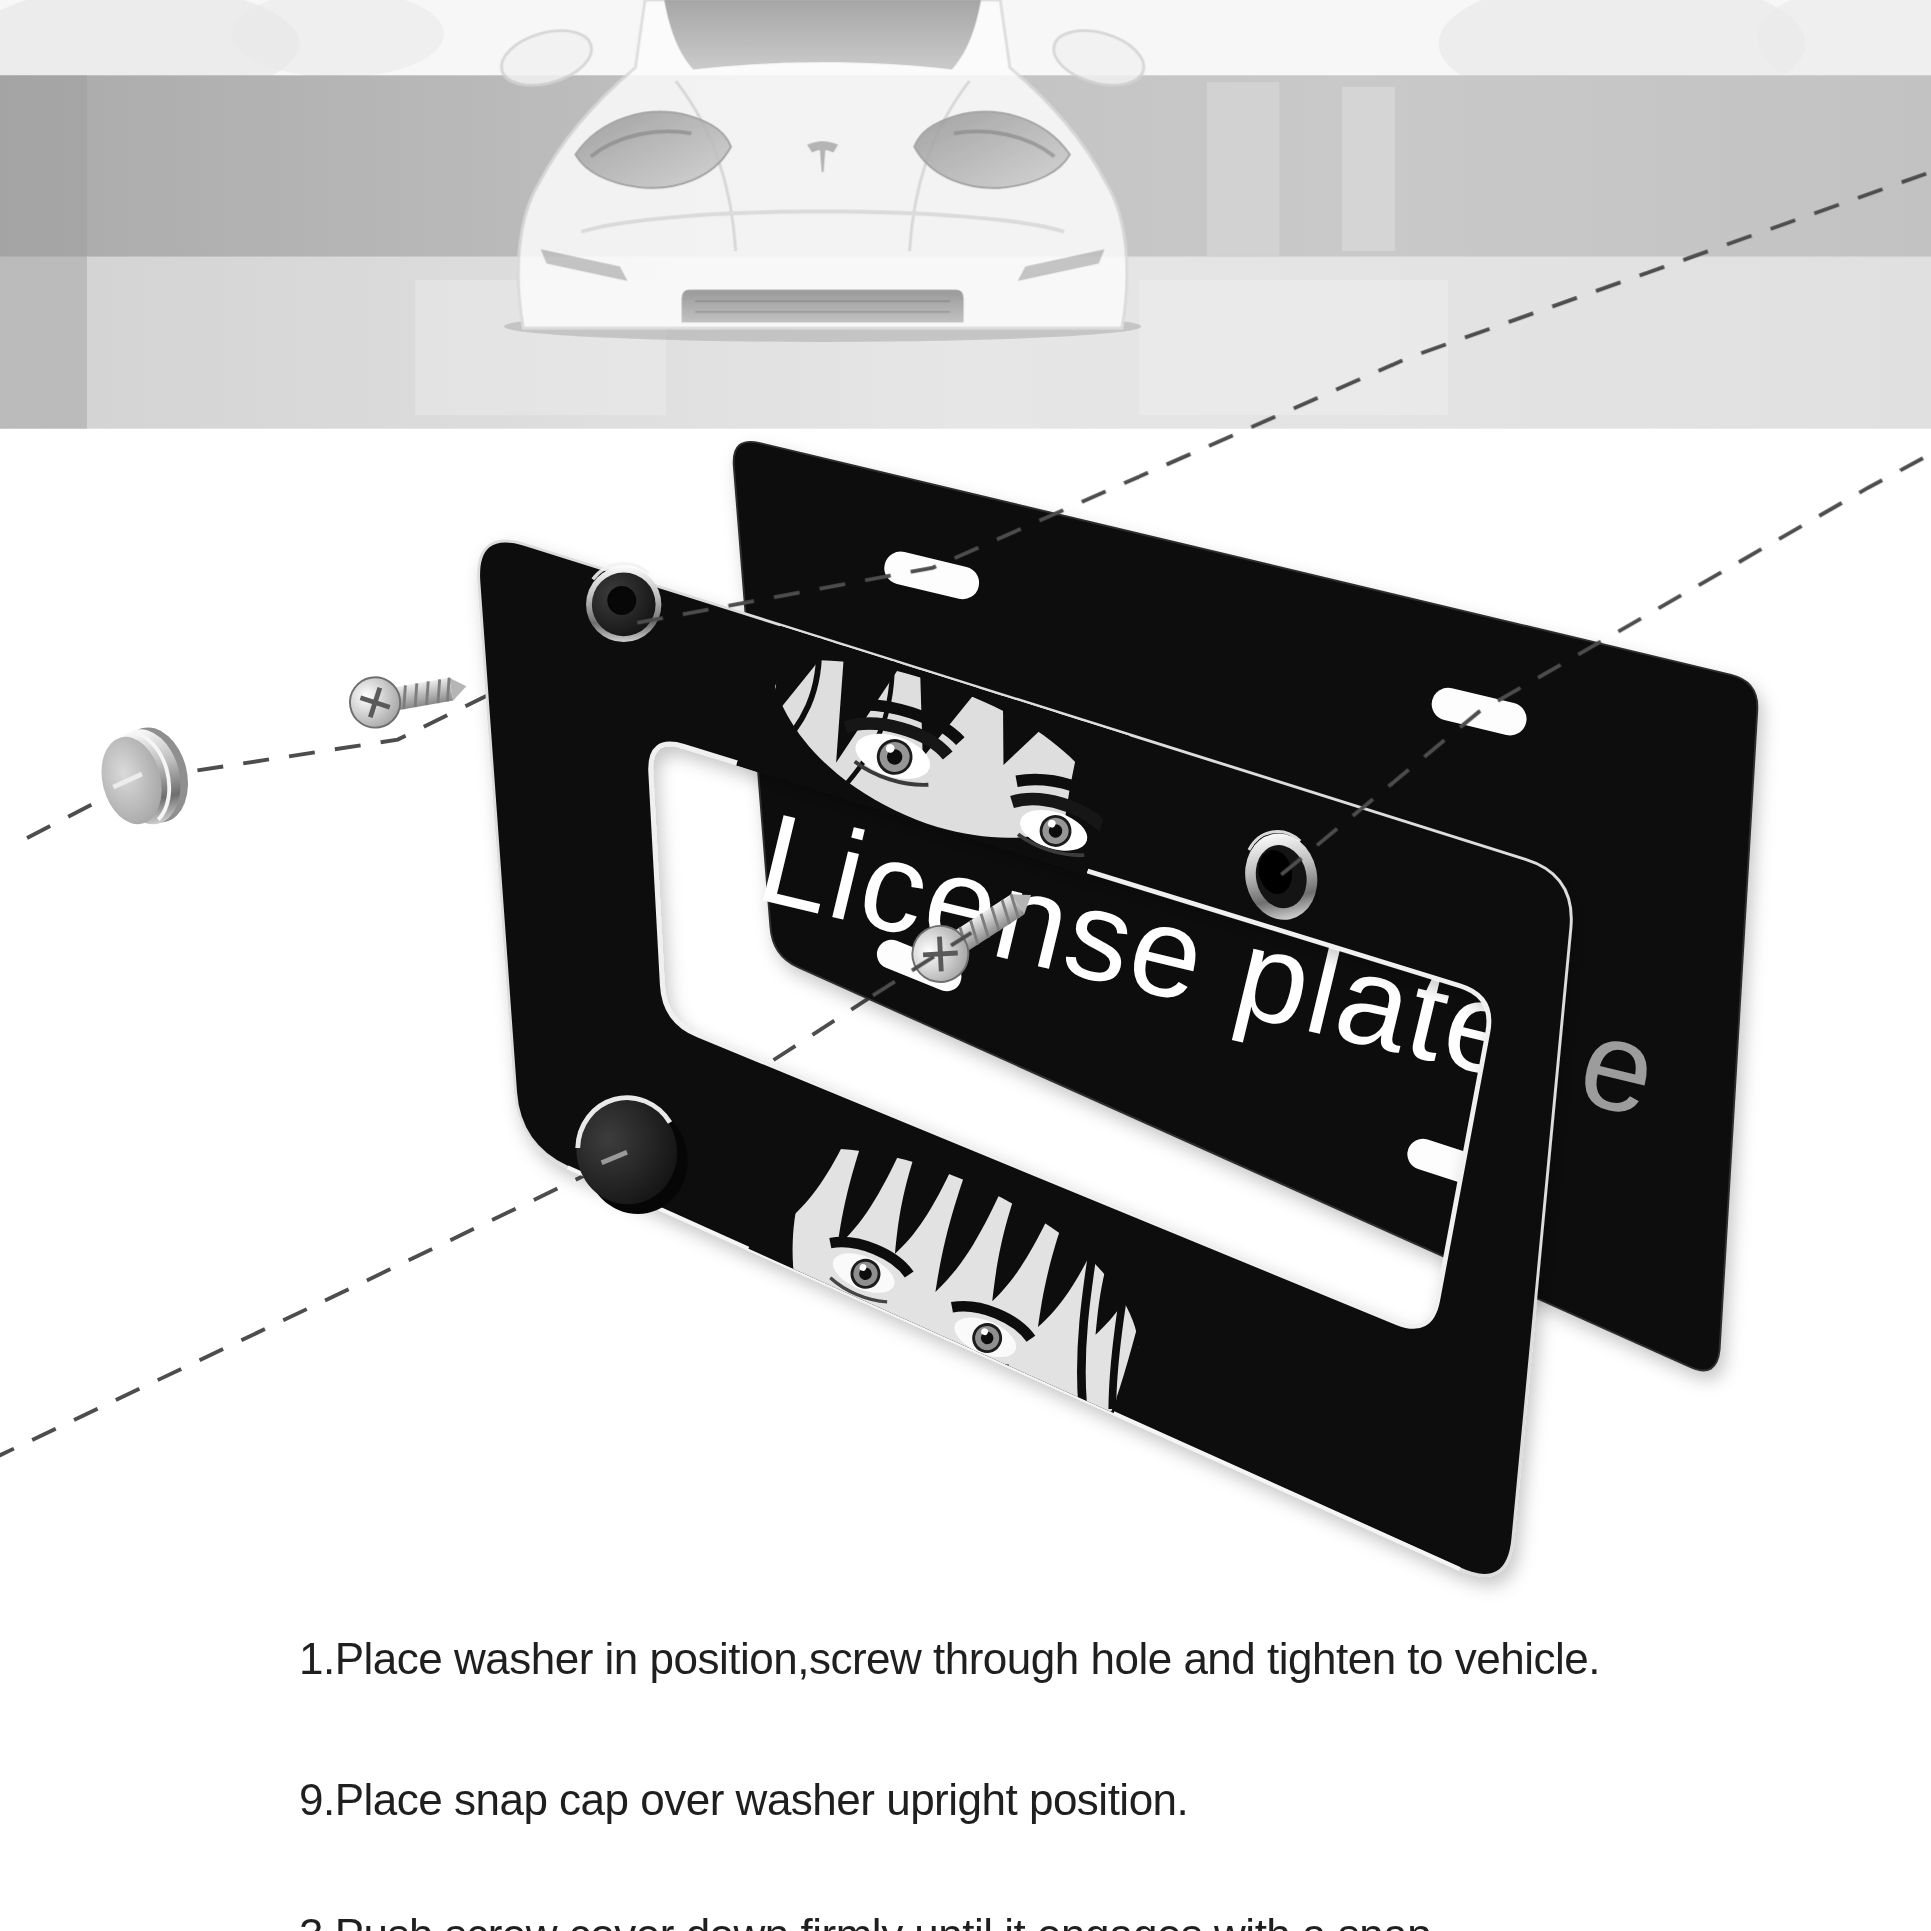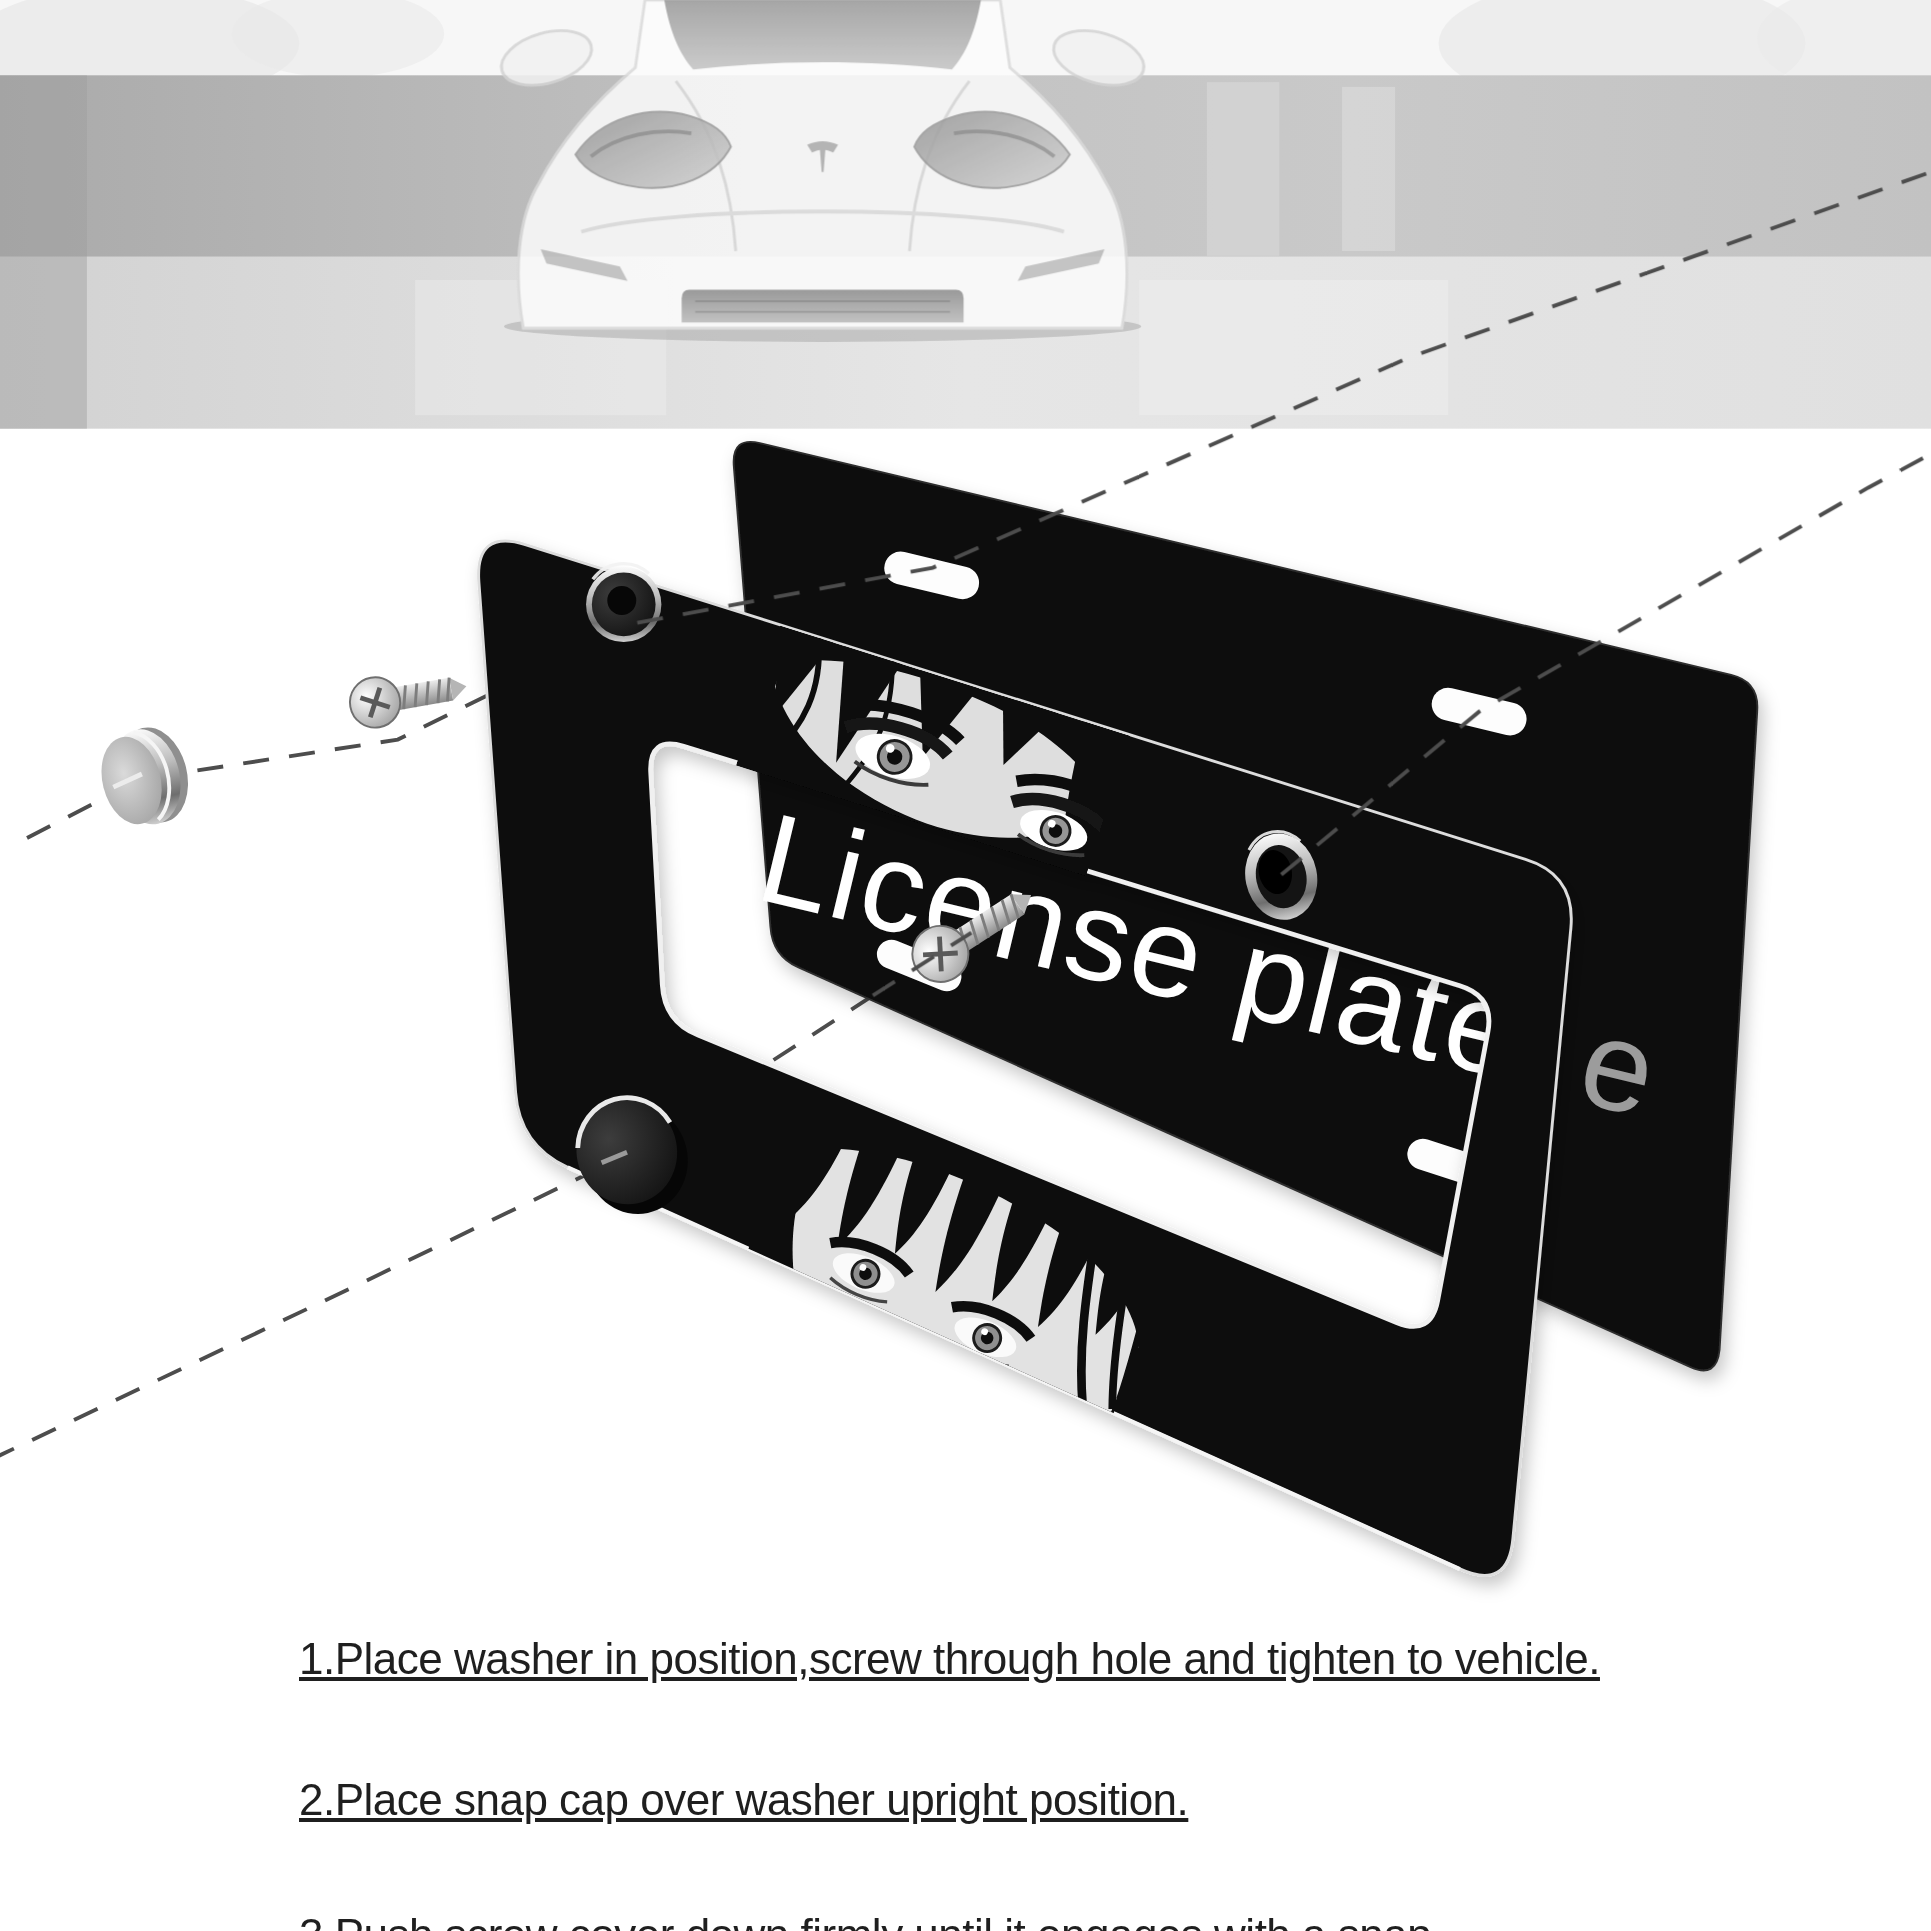--- a/index.html
+++ b/index.html
@@ -1,21 +1,21 @@
 <!DOCTYPE html>
 <html><head>
 <meta charset="utf-8">
 <style>
   html,body{margin:0;padding:0;background:#ffffff;}
   .stage{position:relative;width:1931px;height:1931px;background:#ffffff;overflow:hidden;
          font-family:"Liberation Sans","DejaVu Sans",sans-serif;}
   .stage svg{position:absolute;left:0;top:0;}
   .instructions{position:absolute;left:299px;top:0;width:1593px;}
   .step{position:absolute;left:0;white-space:nowrap;
-        font-size:44px;letter-spacing:-0.5px;color:#1f1f1f;text-decoration:underline;}
+        font-size:44px;letter-spacing:-0.5px;color:#1f1f1f;}
   .step1{top:1634px;}
   .step2{top:1775px;}
   .step3{top:1910px;}
   text{font-family:"Liberation Sans","DejaVu Sans",sans-serif;}
 </style>
 </head>
 <body>
 
 <div class="stage">
 
@@ -269,17 +269,17 @@
 
   <g stroke="#4d4d4d" stroke-width="4" fill="none" stroke-dasharray="27 21">
     <path d="M 660 645 L 966 588 L 1460 370 L 2000 178"></path>
     <path d="M 1327 906 L 1532 737 L 1935 505 L 2000 470"></path>
     <path d="M 904 1031 L 1006 966"></path>
   </g>
 </svg>
 
   <div class="instructions">
     <div class="step step1">1.Place washer in position,screw through hole and tighten to vehicle.</div>
-    <div class="step step2">2.Place snap cap over washer upright position.</div>
+    <div class="step step2">9.Place snap cap over washer upright position.</div>
     <div class="step step3">3.Push screw cover down firmly until it engages with a snap.</div>
   </div>
 </div>
 
 
 </body></html>

